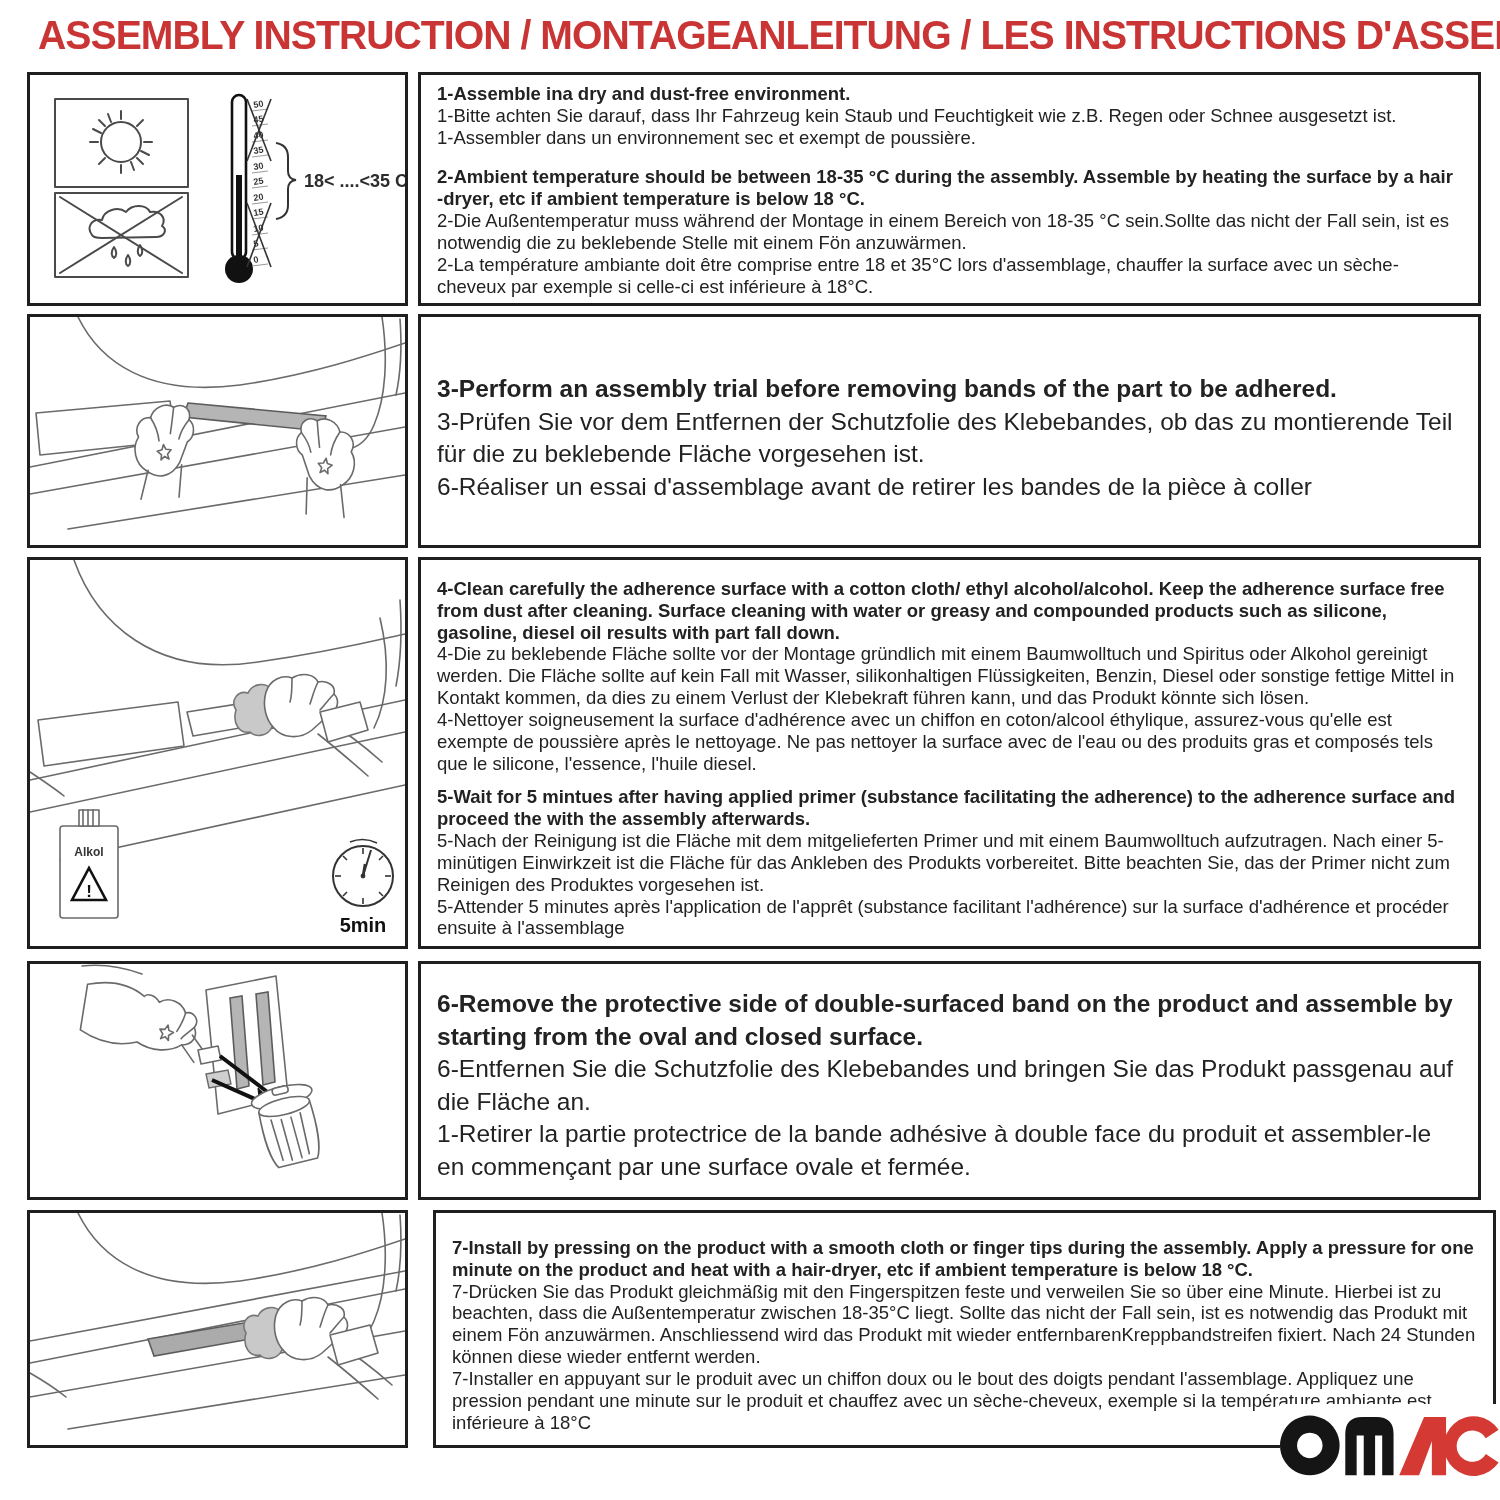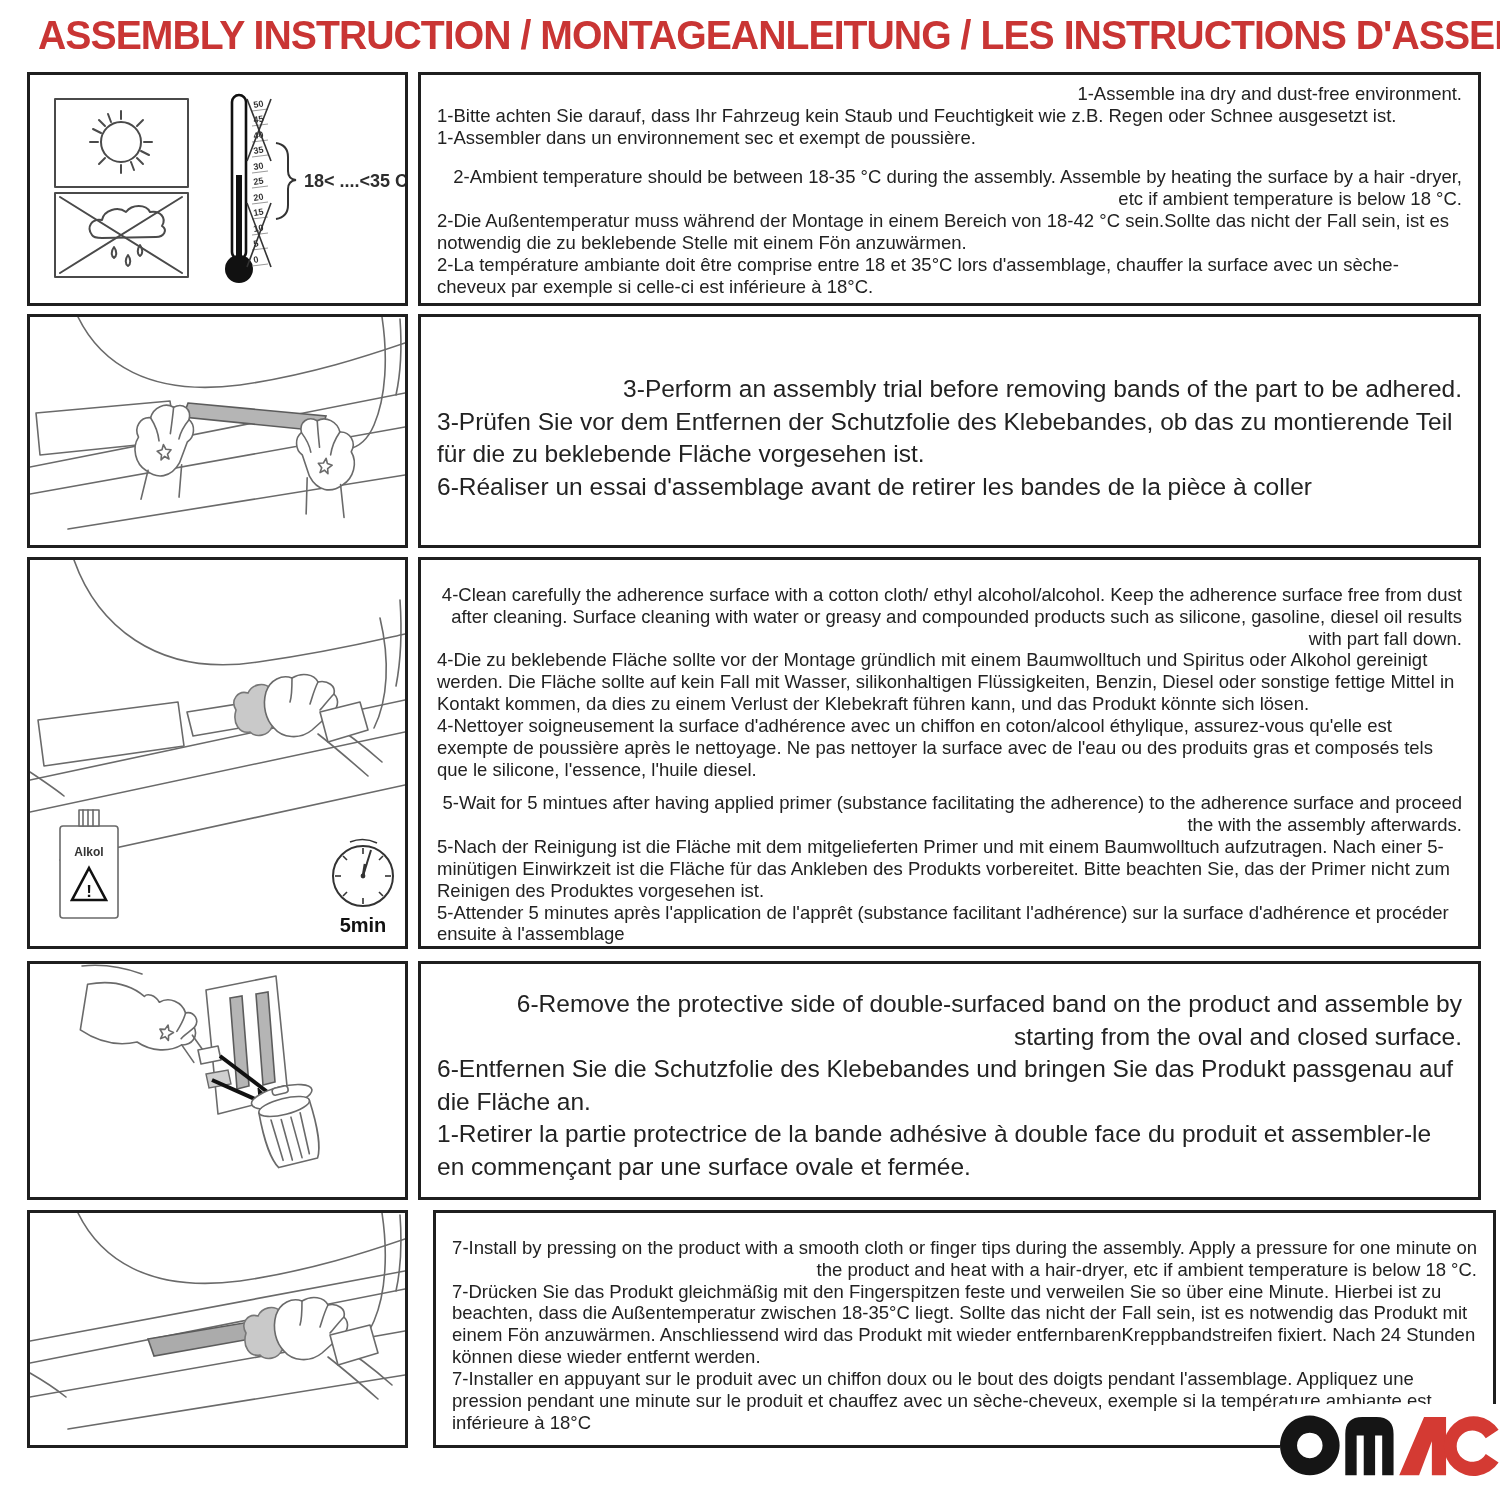--- a/index.html
+++ b/index.html
@@ -10,22 +10,22 @@
   .art{left:27px;width:381px;}
   .txt{left:418px;width:1063px;padding:0 16px;}
   .r1{top:72px;height:234px;}
   .r2{top:314px;height:234px;}
   .r3{top:557px;height:392px;}
   .r4{top:961px;height:239px;}
   .r5{top:1210px;height:238px;}
   .txt p{margin:0;color:#222;}
   .sm p{font-size:18.5px;line-height:1.18;}
   .lg p{font-size:24.5px;line-height:1.33;}
-  .b{font-weight:400;color:#0e0e0e;text-align:right;}
-  .pt1{padding-top:8px;} .pt2{padding-top:56px;} .pt3{padding-top:24px;} .pt4{padding-top:24px;} .pt5{padding-top:24px;margin-left:15px;}
+  .b{font-weight:700;color:#0e0e0e;}
+  .pt1{padding-top:8px;} .pt2{padding-top:56px;} .pt3{padding-top:18px;} .pt4{padding-top:24px;} .pt5{padding-top:24px;margin-left:15px;}
   .gap{height:18px;} .gap-sm{height:12px;}
   svg{display:block;}
   .lineart{stroke:#6a6a6a;stroke-width:1.6;fill:none;stroke-linecap:round;stroke-linejoin:round;}
   .lineart2{stroke:#4a4a4a;stroke-width:2;fill:none;stroke-linecap:round;stroke-linejoin:round;}
   .fillgray{fill:#b5b5b5;stroke:#5c5c5c;stroke-width:1.6;}
   .fillwhite{fill:#ffffff;stroke:#6a6a6a;stroke-width:1.6;stroke-linejoin:round;}
   .logo{position:absolute;left:1280px;top:1404px;width:220px;height:80px;background:#fff;}
   .tick{font-size:9px;fill:#333;font-weight:600;}
   .artlabel{fill:#2d2d2d;font-weight:600;}
 </style>
@@ -108,21 +108,21 @@
     <path d="M246,68 Q258,70 258,82 L258,96 Q258,104 266,105 Q258,106 258,114 L258,130 Q258,142 246,144" fill="none" stroke="#333" stroke-width="2"></path>
     <text x="274" y="112" font-size="18" class="artlabel">18&lt; ....&lt;35 C</text>
   </svg>
 </div>
 <div class="box txt r1 sm pt1">
   <p class="b">1-Assemble ina dry and dust-free environment.</p>
   <p>1-Bitte achten Sie darauf, dass Ihr Fahrzeug kein Staub und Feuchtigkeit wie z.B. Regen oder Schnee ausgesetzt ist.</p>
   <p>1-Assembler dans un environnement sec et exempt de poussière.</p>
   <div class="gap"></div>
   <p class="b">2-Ambient temperature should be between 18-35 °C  during the assembly. Assemble by heating the surface by a hair -dryer, etc if ambient temperature is below 18 °C.</p>
-  <p>2-Die Außentemperatur muss während der Montage in einem Bereich von 18-42 °C  sein.Sollte das nicht der Fall sein, ist es notwendig die zu beklebende Stelle mit einem Fön anzuwärmen.</p>
+  <p>2-Die Außentemperatur muss während der Montage in einem Bereich von 18-35 °C  sein.Sollte das nicht der Fall sein, ist es notwendig die zu beklebende Stelle mit einem Fön anzuwärmen.</p>
   <p>2-La température ambiante doit être comprise entre 18 et 35°C lors d'assemblage, chauffer la surface avec un sèche-cheveux par exemple si celle-ci est inférieure à 18°C.</p>
 </div>
 
 <div class="box art r2">
   <svg width="375" height="228" viewBox="0 0 375 228">
     <g class="lineart">
       <path d="M48,0 C70,45 118,80 210,68 C280,58 340,38 375,26"></path>
       <path d="M352,0 C358,40 356,80 344,108 C338,122 330,130 318,132"></path>
       <path d="M370,2 C372,30 371,55 366,78"></path>
       <polygon points="6,96 140,84 146,124 10,138" fill="#fff"></polygon>

